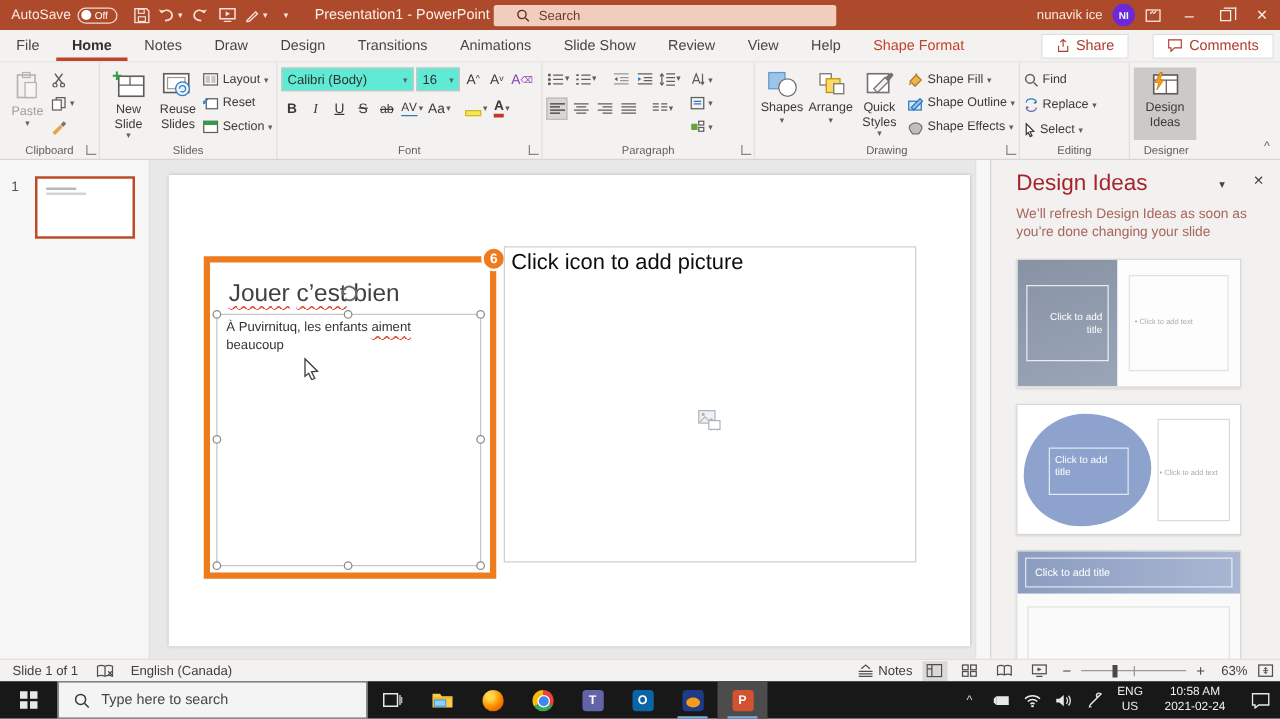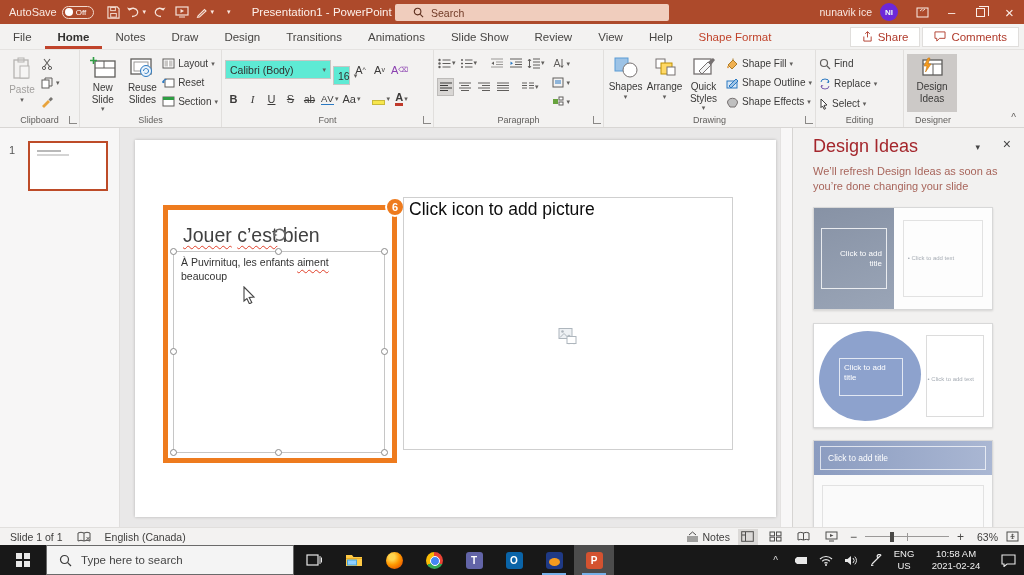--- a/index.html
+++ b/index.html
@@ -13,31 +13,31 @@
   .as-dot { width:8px; height:8px; border-radius:50%; background:#fff; margin:0 3px 0 2px; }
   .qat { display:flex; align-items:center; margin-left:8px; }
   .qbtn { width:23px; height:22px; display:flex; align-items:center; justify-content:center; gap:1px; }
   .qbtn .dd { font-size:7px; margin-left:1px; }
   .tb-title { margin-left:12px; white-space:nowrap; font-size:11.5px; color:#fdf0ea; }
   .tb-search { position:absolute; left:395px; top:4px; width:274px; height:17px; background:#f0cdbd; border-radius:2px; display:flex; align-items:center; padding-left:18px; gap:7px; }
   .tb-search input { border:none; background:transparent; outline:none; font-size:10.5px; color:#5d2e1d; width:180px; font-family:"Liberation Sans",sans-serif; }
   .tb-search input::placeholder { color:#713a26; }
   .tb-right { margin-left:auto; display:flex; align-items:center; height:100%; }
   .user-name { font-size:10.5px; margin-right:8px; }
-  .avatar { width:18px; height:18px; border-radius:50%; background:#6d28d9; color:#eafaf7; font-size:8px; font-weight:bold; display:flex; align-items:center; justify-content:center; margin-right:10px; }
+  .avatar { width:18px; height:18px; border-radius:50%; background:#6d28d9; color:#eafaf7; font-size:8px; font-weight:bold; display:flex; align-items:center; justify-content:center; margin-right:0; }
   .winbtn { width:29px; height:24px; display:flex; align-items:center; justify-content:center; font-size:13px; color:#fceee8; }
   .restore-glyph { width:9px; height:9px; border:1px solid #fceee8; position:relative; }
   .restore-glyph::before { content:""; position:absolute; left:2px; top:-3px; width:9px; height:9px; border:1px solid #fceee8; border-left:none; border-bottom:none; }
 
   
   .tabsrow { position:absolute; top:24px; left:0; right:0; height:26px; background:#f3f2f1; display:flex; align-items:center; font-size:11.5px; color:#484644; border-bottom:1px solid #e5e3e1; }
   .tab { padding:0 13px; height:100%; display:flex; align-items:center; }
   .tab.active { font-weight:bold; color:#323130; box-shadow:inset 0 -3px 0 #c0432b; }
   .tab.contextual { color:#c0432b; }
-  .tabs-right { margin-left:auto; display:flex; gap:2px; padding-right:5px;padding-left:42px; }
+  .tabs-right { margin-left:auto; display:flex; gap:19px; padding-right:5px;padding-left:42px; }
   .pillbtn { display:flex; align-items:center; gap:5px; background:#fff; border:1px solid #e0dedc; padding:3px 11px; color:#b03a2b; font-size:11.5px; }
 
   
   .ribbon { position:absolute; top:50px; left:0; right:0; height:78px; background:#f3f2f1; border-bottom:1px solid #d8d6d4; display:flex; }
   .rgroup { position:relative; border-right:1px solid #e1dfdd; padding:4px 3px 15px 3px; display:flex; align-items:flex-start; }
   .glabel { position:absolute; bottom:2px; left:0; right:0; text-align:center; font-size:9px; color:#605e5c; }
   .launcher { position:absolute; right:2px; bottom:3px; width:8px; height:8px; border-left:1px solid #8a8886; border-bottom:1px solid #8a8886; }
   .bb { width:47px; display:flex; flex-direction:column; align-items:center; text-align:center; font-size:10px; line-height:1.15; color:#3b3a39; padding-top:3px; }
   .bb svg { margin-bottom:3px; }
   .bb .dd { font-size:7px; color:#605e5c; }
@@ -340,21 +340,21 @@
     </div>
     <span class="glabel">Slides</span>
   </div>
 
   <div class="rgroup" style="width:212px; flex-direction:column;">
     <div class="fr" style="margin-bottom:5px;">
       <span class="combo" style="width:106px;">
           <span>Calibri (Body)</span>
           <span class="dd">▾</span>
         </span>
-      <span class="combo" style="width:17px;margin-top:12px;">
+      <span class="combo" style="width:35px;">
           <span>16</span>
           <span class="dd">▾</span>
         </span>
       <span class="sbtn">
           <span>A</span>
           <sup style="font-size:7px;">^</sup>
         </span>
       <span class="sbtn">
           <span>A</span>
           <sup style="font-size:7px;">v</sup>

